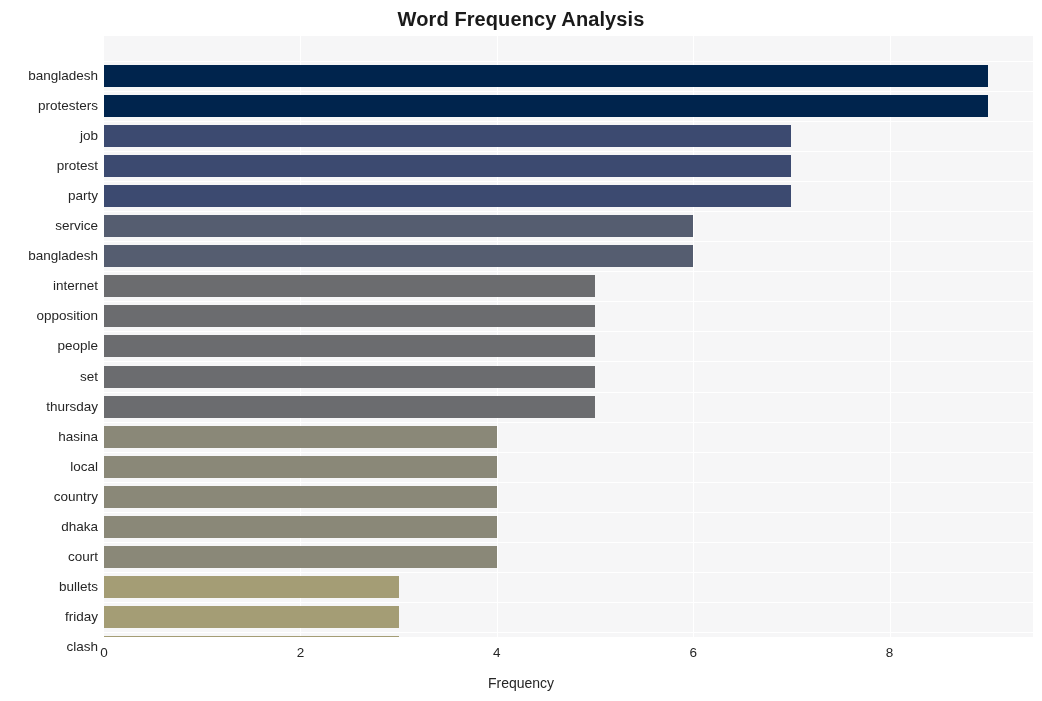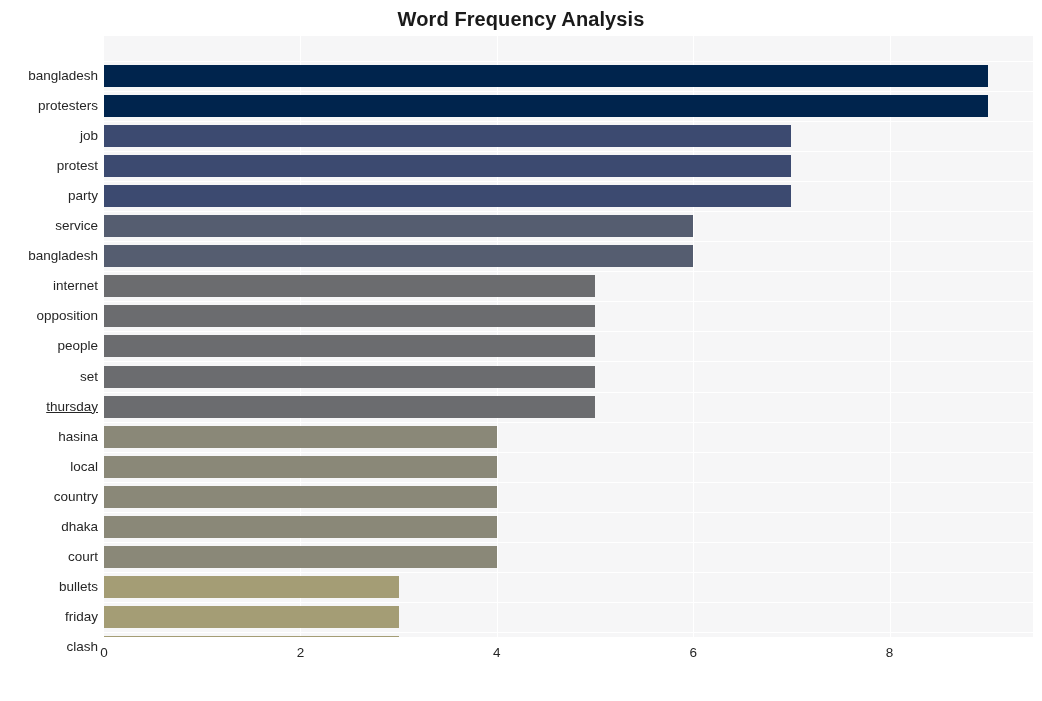--- a/index.html
+++ b/index.html
@@ -178,33 +178,34 @@
       <div class="y-tick-label" style="top: 62.05px;">protesters</div>
       <div class="y-tick-label" style="top: 92.1px; margin-left: 41px;">job</div>
       <div class="y-tick-label" style="top: 122.15px;">protest</div>
       <div class="y-tick-label" style="top: 152.2px;">party</div>
       <div class="y-tick-label" style="top: 182.25px;">service</div>
       <div class="y-tick-label" style="top: 212.3px;">bangladesh</div>
       <div class="y-tick-label" style="top: 242.35px;">internet</div>
       <div class="y-tick-label" style="top: 272.4px;">opposition</div>
       <div class="y-tick-label" style="top: 302.45px;">people</div>
       <div class="y-tick-label" style="top: 332.5px;">set</div>
-      <div class="y-tick-label" style="top: 362.55px; text-decoration: underline;">thursday</div>
+      <div class="y-tick-label" style="top: 362.55px;">thursday</div>
       <div class="y-tick-label" style="top: 392.6px;">hasina</div>
       <div class="y-tick-label" style="top: 422.65px;">local</div>
       <div class="y-tick-label" style="top: 452.7px; text-align: right;">country</div>
       <div class="y-tick-label" style="top: 482.75px;">dhaka</div>
       <div class="y-tick-label" style="top: 512.8px;">court</div>
       <div class="y-tick-label" style="top: 542.85px;">bullets</div>
       <div class="y-tick-label" style="top: 572.9px;">friday</div>
       <div class="y-tick-label" style="top: 602.95px;">clash</div>
     </div>
 
   <div id="x-axis-labels">
       <div class="x-tick-label" style="left: 104px;">0</div>
       <div class="x-tick-label" style="left: 300.406px;">2</div>
       <div class="x-tick-label" style="left: 496.812px;">4</div>
       <div class="x-tick-label" style="left: 693.218px;">6</div>
       <div class="x-tick-label" style="left: 889.624px;">8</div>
     </div>
 
+  <div id="x-axis-title">Frequency</div>
 
 </div>
 
 </body></html>

